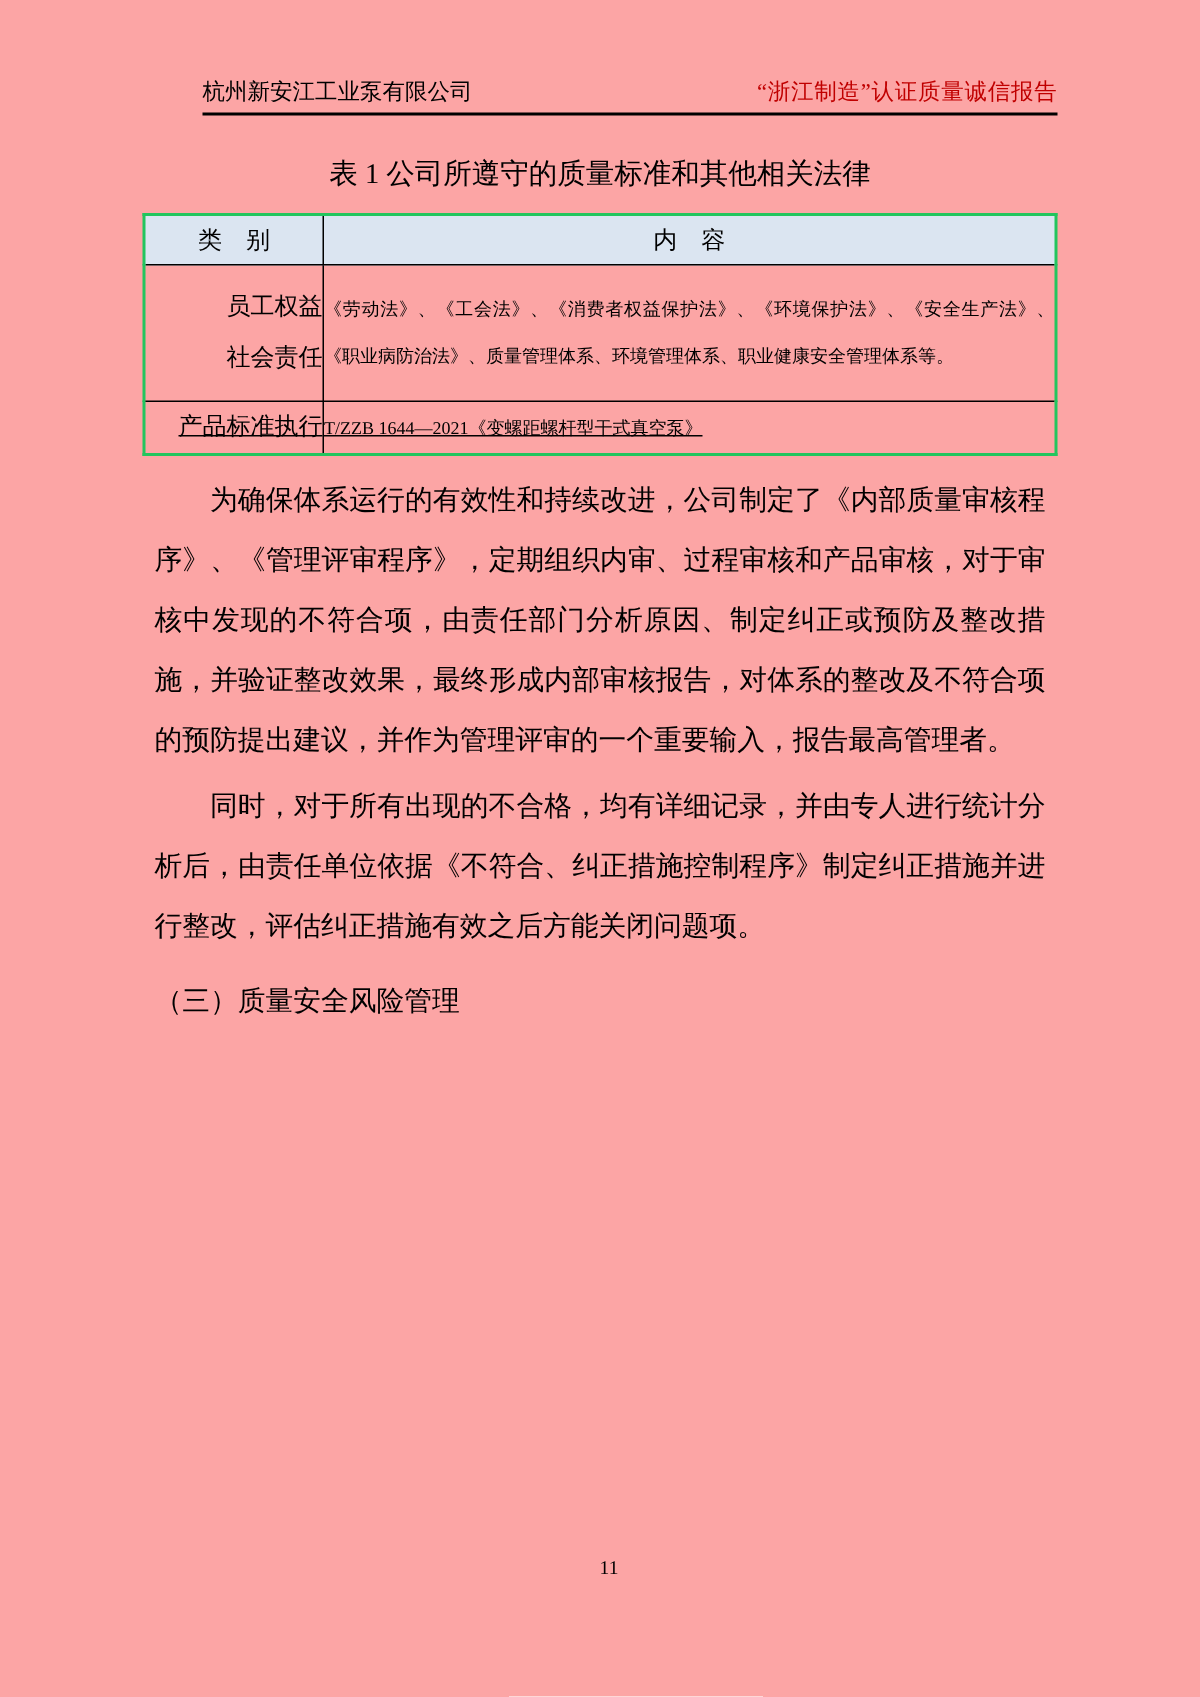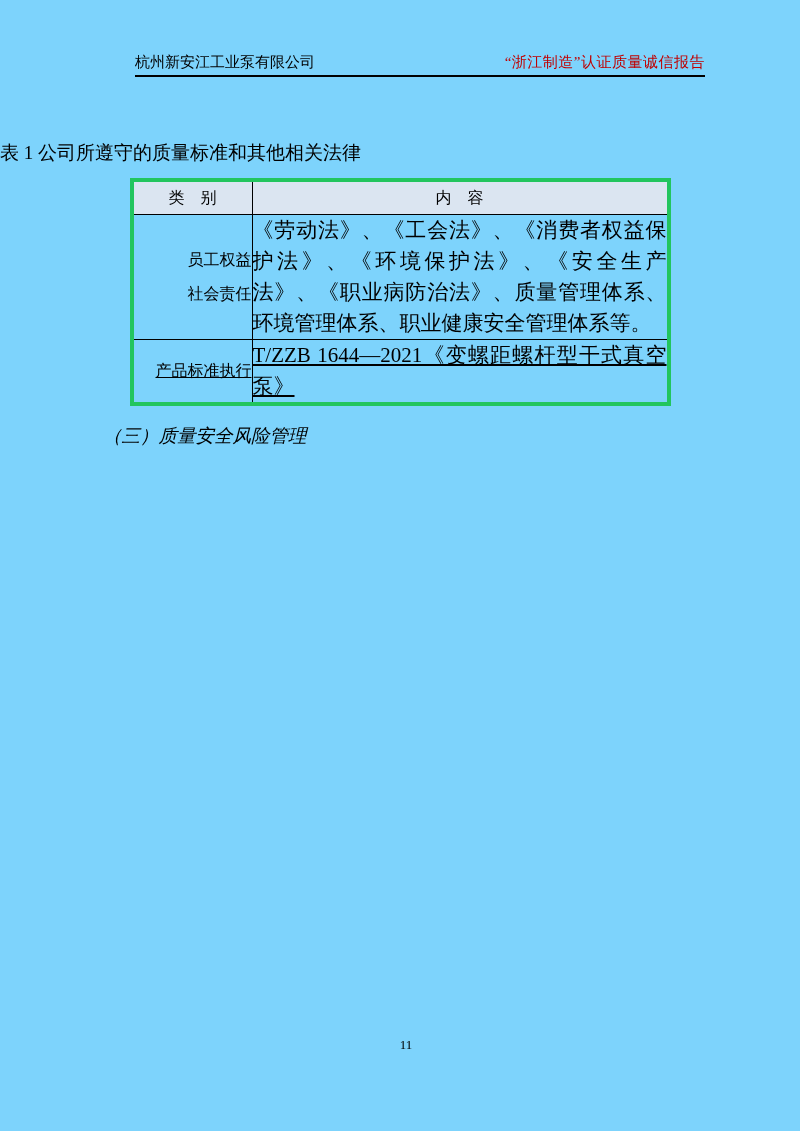--- a/index.html
+++ b/index.html
@@ -4,21 +4,21 @@
 <style>
   html, body {
     margin: 0;
     padding: 0;
     background: #ffffff;
   }
   .page {
     position: relative;
     width: 800px;
     height: 1131px;
-    background: #7dd3fc;
+    background: #fca5a5;
     font-family: "Liberation Serif", "DejaVu Serif", serif;
     color: #000000;
     overflow: hidden;
   }
   
   .page-header {
     position: absolute;
     top: 52px;
     left: 135px;
     right: 95px;
@@ -31,31 +31,30 @@
     line-height: 20px;
   }
   .page-header .accent {
     color: var(--accent, #c00000);
     letter-spacing: 0.5px;
     margin-left: 24px;
   }
   
   .table-title {
     padding-top: 104px;
-    text-align: left;
+    text-align: center;
     font-size: 19px;
     line-height: 26px;
-    margin-top: 36px;
   }
   
   table.standards {
-    width: 541px;
+    width: 610px;
     margin: 12px auto 0 auto;
     border-collapse: collapse;
-    border: 4px solid #22c55e;
+    border: 2px solid #22c55e;
     table-layout: fixed;
   }
   table.standards th,
   table.standards td {
     border: 1px solid #000000;
     padding: 0;
   }
   table.standards thead th {
     background: var(--table-header-bg, #dbe5f1);
     height: 32px;
@@ -65,21 +64,21 @@
   }
   .col-cat { width: 118px; }
   td.cat {
     text-align: right;
     vertical-align: middle;
     font-size: 16px;
     line-height: 34px;
     white-space: pre-line;
   }
   td.content {
-    font-size: 21px;
+    font-size: 12px;
     line-height: 31px;
     text-align: justify;
     vertical-align: middle;
     padding: 1px 6px;
   }
   tr.row-tall  td { height: 90px; }
   tr.row-short td { height: 31px; text-decoration: underline; }
   
   .body-text {
     width: 594px;
@@ -90,21 +89,20 @@
   }
   .body-text p {
     margin: 0;
     text-indent: 2em;
   }
   .body-text p + p { margin-top: 4px; }
   .body-text p.section-heading {
     text-indent: 0;
     margin-top: 10px;
     text-align: left;
-    font-style: italic;
   }
   
   .page-footer {
     position: absolute;
     bottom: 78px;
     left: 12px;
     right: 0;
     text-align: center;
     font-size: 13px;
   }
@@ -135,18 +133,20 @@
         <td class="content">《劳动法》、《工会法》、《消费者权益保护法》、《环境保护法》、《安全生产法》、《职业病防治法》、质量管理体系、环境管理体系、职业健康安全管理体系等。</td>
       </tr>
       <tr class="row-short">
         <td class="cat">产品标准执行</td>
         <td class="content">T/ZZB 1644—2021《变螺距螺杆型干式真空泵》</td>
       </tr>
     </tbody>
   </table>
 
   <div class="body-text">
+    <p>为确保体系运行的有效性和持续改进，公司制定了《内部质量审核程序》、《管理评审程序》，定期组织内审、过程审核和产品审核，对于审核中发现的不符合项，由责任部门分析原因、制定纠正或预防及整改措施，并验证整改效果，最终形成内部审核报告，对体系的整改及不符合项的预防提出建议，并作为管理评审的一个重要输入，报告最高管理者。</p>
+    <p>同时，对于所有出现的不合格，均有详细记录，并由专人进行统计分析后，由责任单位依据《不符合、纠正措施控制程序》制定纠正措施并进行整改，评估纠正措施有效之后方能关闭问题项。</p>
     <p class="section-heading">（三）质量安全风险管理</p>
   </div>
 
   <div class="page-footer">11</div>
 
 </div>
 
 </body></html>

